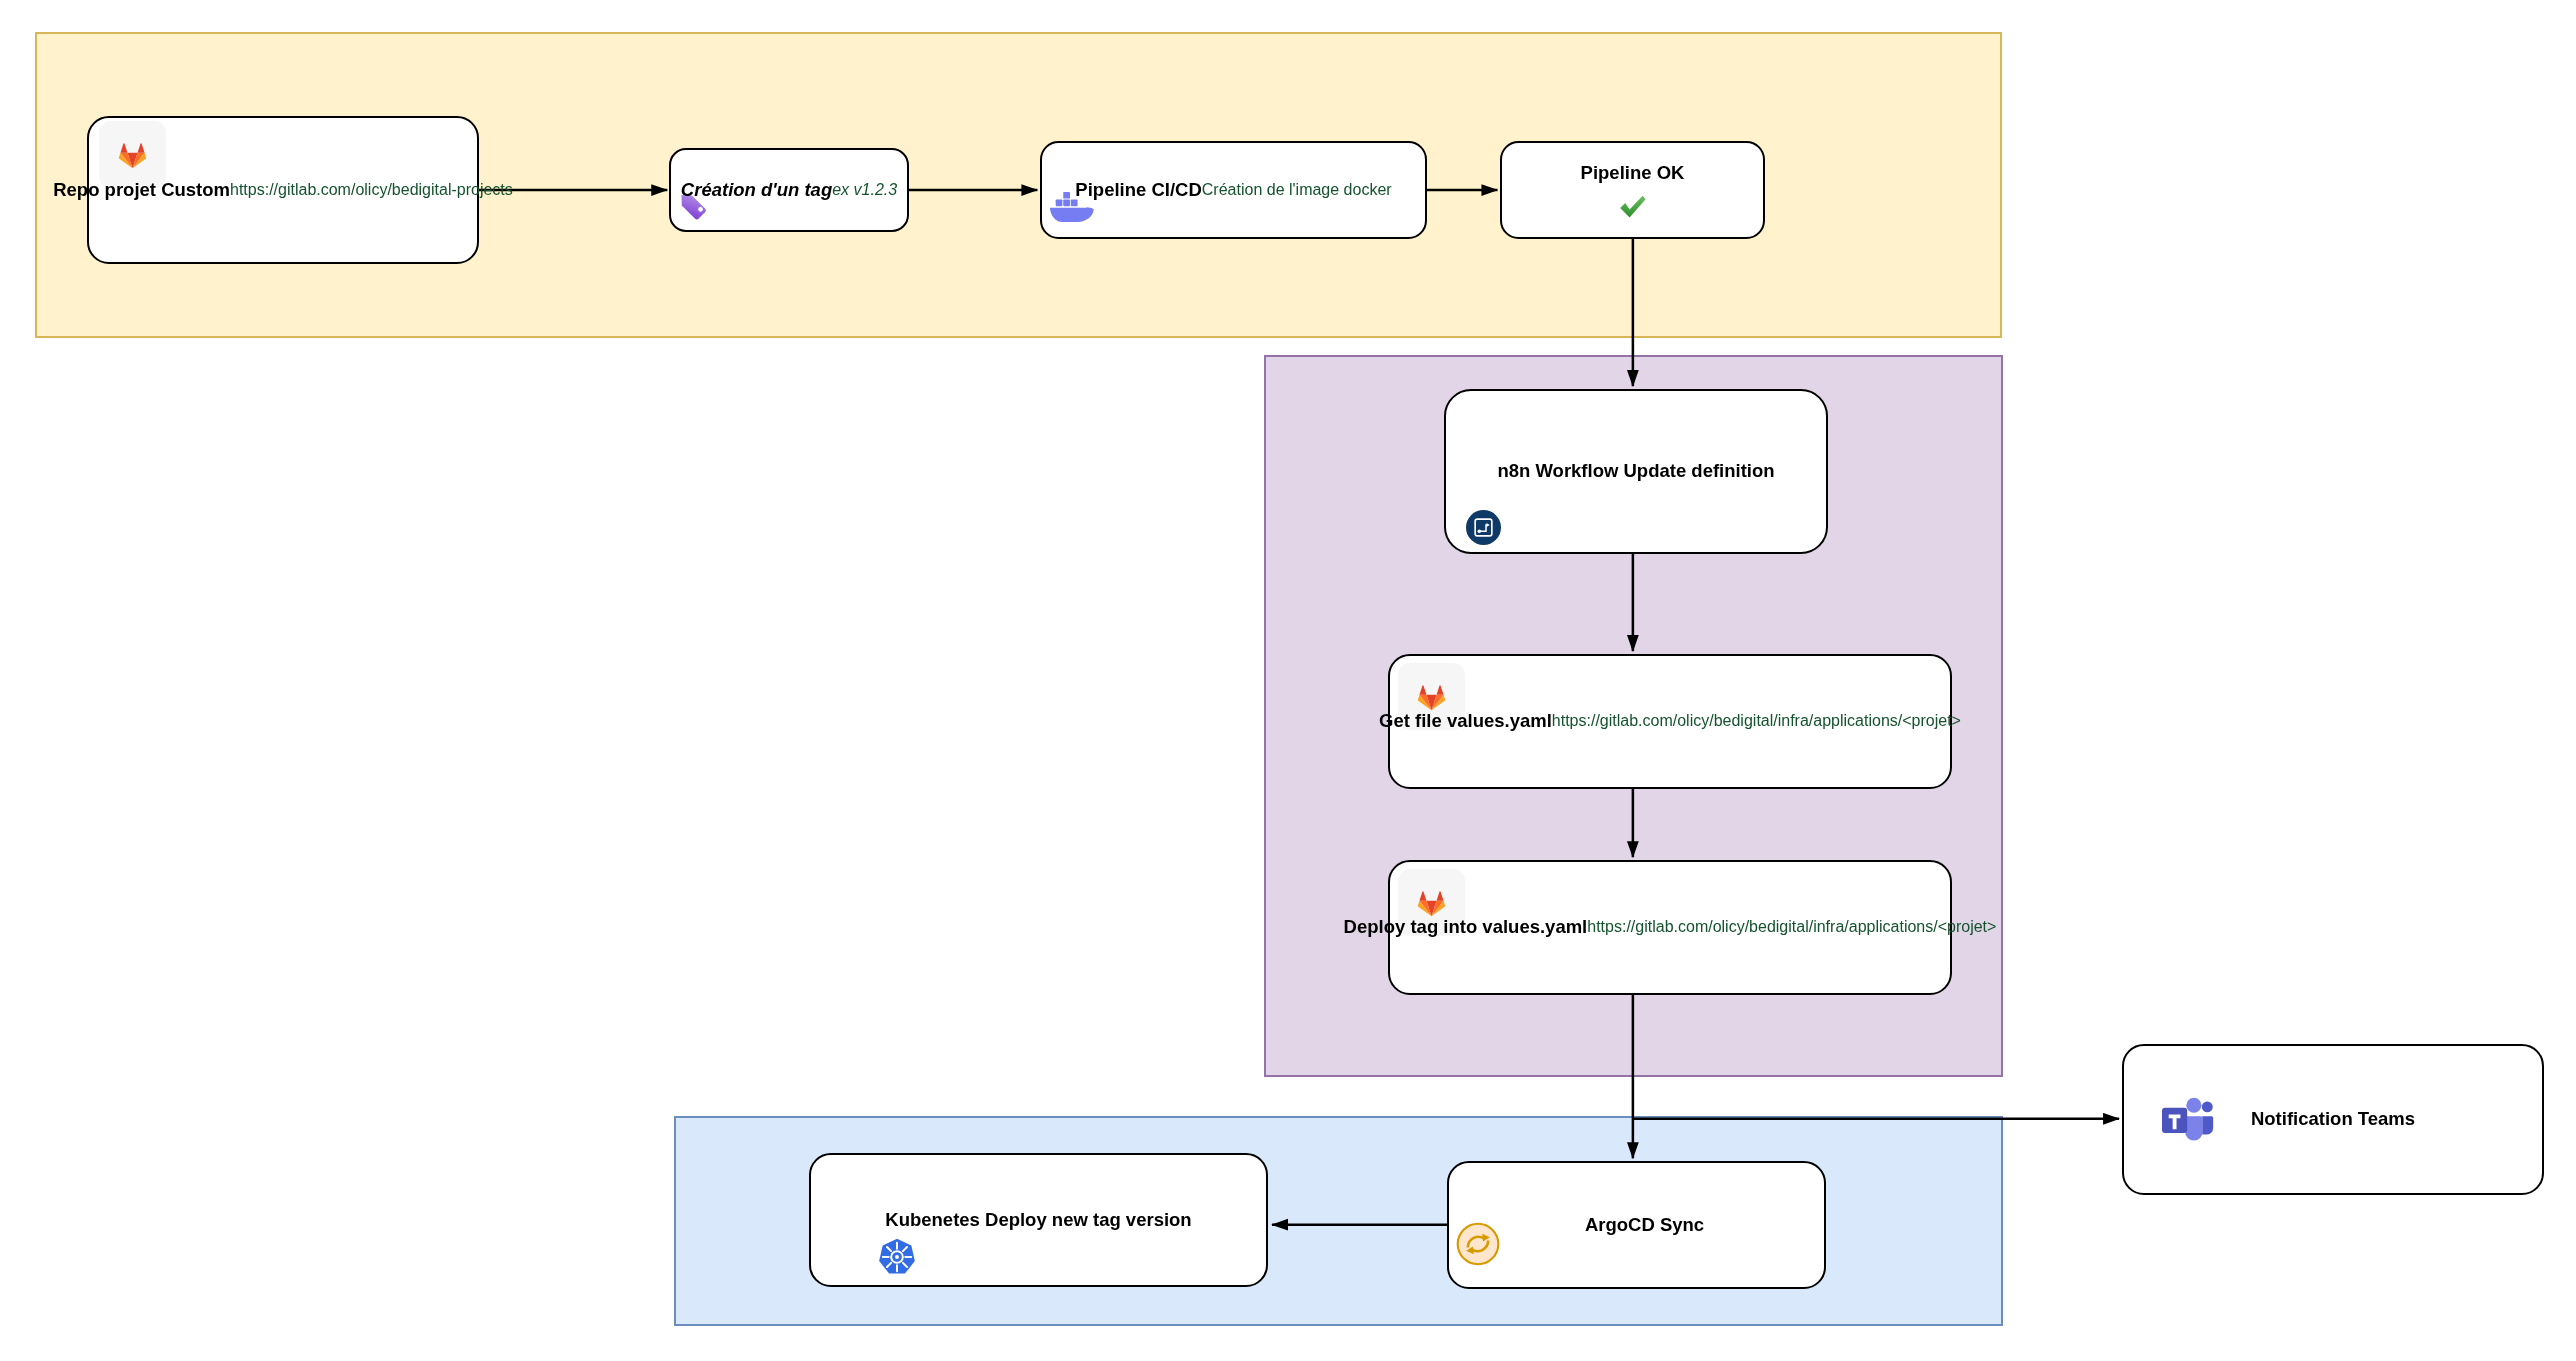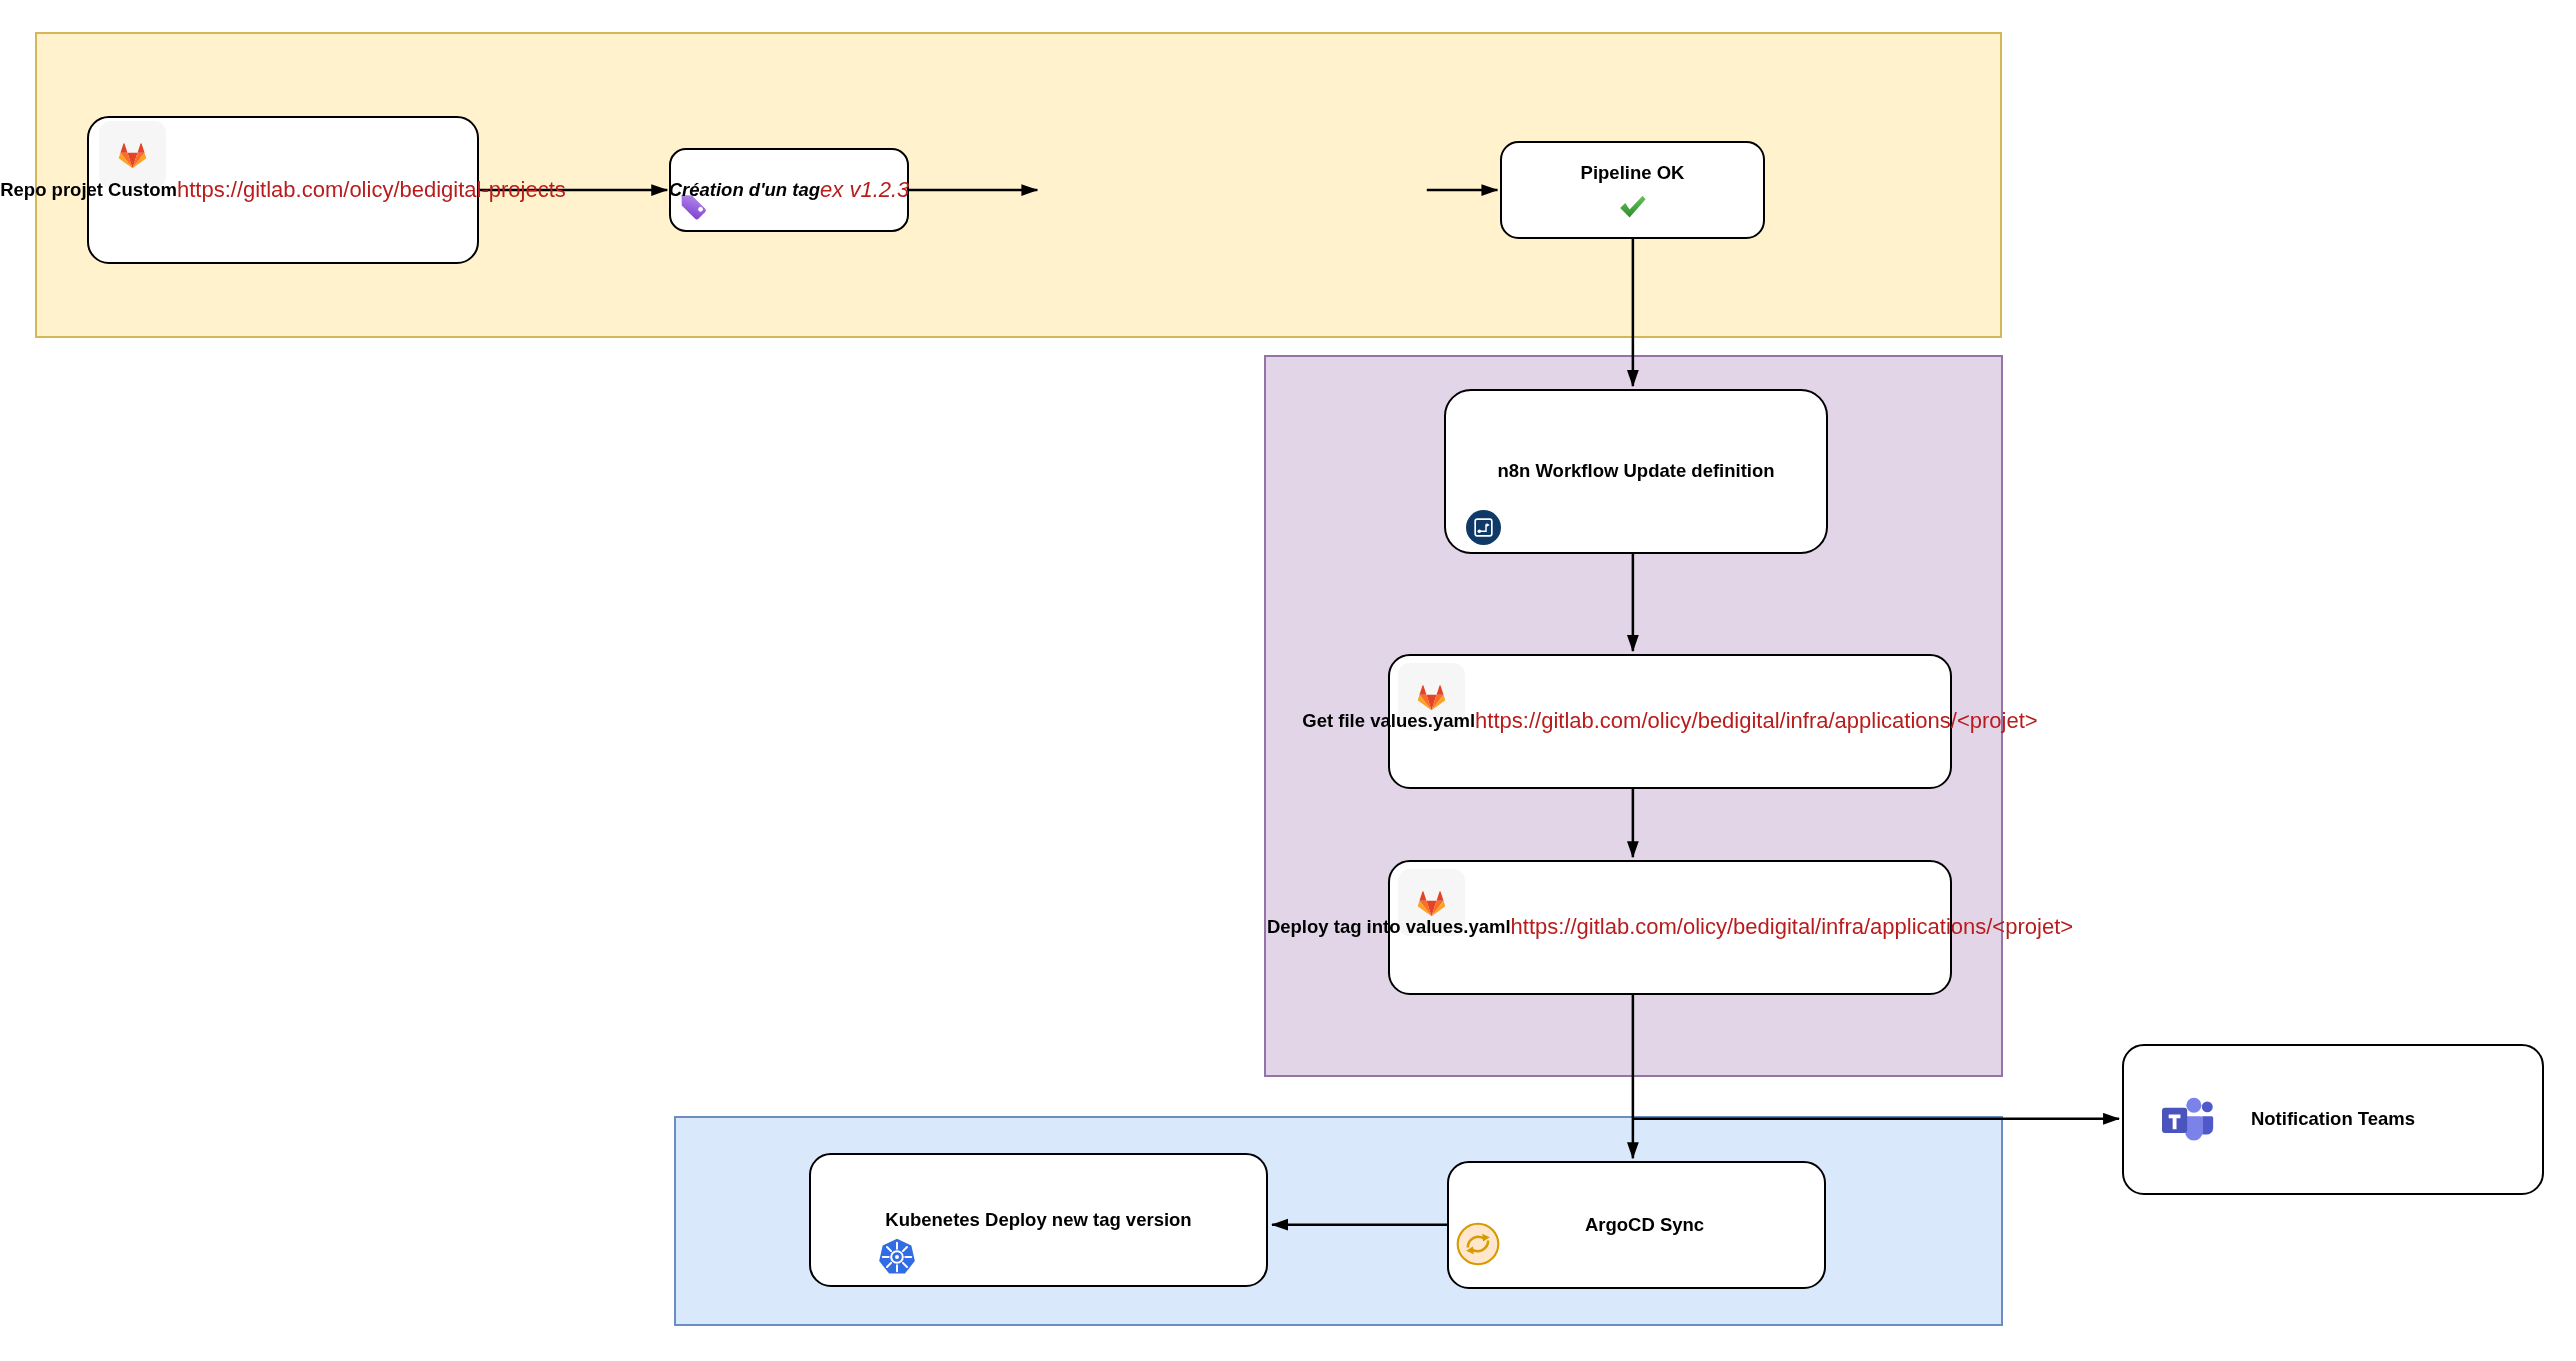--- a/index.html
+++ b/index.html
@@ -49,21 +49,21 @@
   }
   .node-row {
     display: flex;
     flex-direction: column;
     align-items: center;
     justify-content: center;
     gap: 10px;
     z-index: 2;
   }
   .node-title { font-size: 18.5px; font-weight: 700; color: #000; white-space: nowrap; }
-  .node-sub   { font-size: 22px; font-weight: 400; color: #b91c1c; white-space: nowrap; }
+  .node-sub   { font-size: 16px; font-weight: 400; color: #14532d; white-space: nowrap; }
 
   .node-repo        { left: 87px;  top: 116px;  width: 392px; height: 148px; }
   .node-create-tag  { left: 669px;  top: 148px;  width: 240px; height: 84px; border-radius: 17px; font-style: italic; }
   .node-pipeline    { left: 1040px; top: 141px;  width: 387px; height: 98px; border-radius: 18.5px; }
   .node-pipeline-ok { left: 1500px; top: 141px;  width: 265px; height: 98px; border-radius: 18.5px; }
   .node-n8n         { left: 1444px; top: 389px;  width: 384px; height: 165px; border-radius: 27px; }
   .node-get-file    { left: 1388px; top: 654px;  width: 564px; height: 135px; }
   .node-update-tag  { left: 1388px; top: 860px; width: 564px; height: 135px; }
   .node-argocd      { left: 1447px; top: 1161px; width: 379px; height: 128px; padding-left: 16px; }
   .node-k8s         { left: 809px;  top: 1153px; width: 459px; height: 134px; }
@@ -149,20 +149,38 @@
           <circle cx="32" cy="18.5" r="2.8" fill="#ffffff"></circle>
         </g>
       </svg>
     </span>
     <div class="node-content">
       <span class="node-title">Création d'un tag</span>
       <span class="node-sub">ex v1.2.3</span>
     </div>
   </div>
 
+  <div class="node node-pipeline">
+    <span class="icon-abs docker-icon-pos">
+      <svg width="47" height="34" viewBox="0 0 56 40">
+        <g fill="#767cf1">
+          <rect x="8" y="11" width="8" height="8" rx="1"></rect>
+          <rect x="17" y="11" width="8" height="8" rx="1"></rect>
+          <rect x="26" y="11" width="8" height="8" rx="1"></rect>
+          <rect x="17" y="2" width="8" height="8" rx="1"></rect>
+          <path d="M1 21 H44 C50 21 53.5 23.5 52.5 26.5 C50 33 43 38 31 38 H16 C8 38 2 31 1 21 Z"></path>
+          <path d="M44 21 c5 -1 9 1 10 3 l-10 2 z"></path>
+        </g>
+      </svg>
+    </span>
+    <div class="node-content">
+      <span class="node-title">Pipeline CI/CD</span>
+      <span class="node-sub">Création de l'image docker</span>
+    </div>
+  </div>
 
   <div class="node node-pipeline-ok">
     <div class="node-row">
       <span class="node-title">Pipeline OK</span>
       <span style="display:inline-flex;">
         <svg width="29" height="25" viewBox="0 0 40 34">
           <defs>
             <linearGradient id="chk" x1="0" y1="0" x2="0" y2="1">
               <stop offset="0" stop-color="#6abf5e"></stop>
               <stop offset="1" stop-color="#2d8f2d"></stop>

